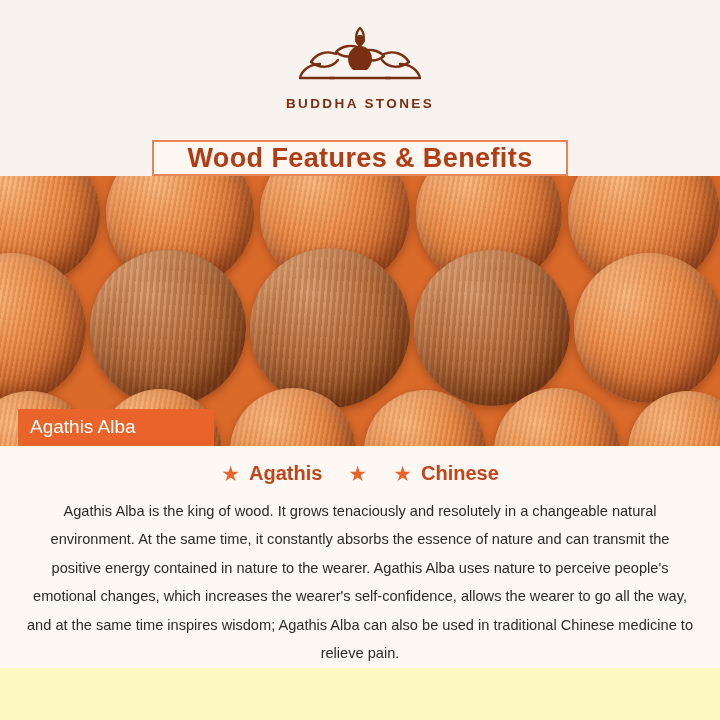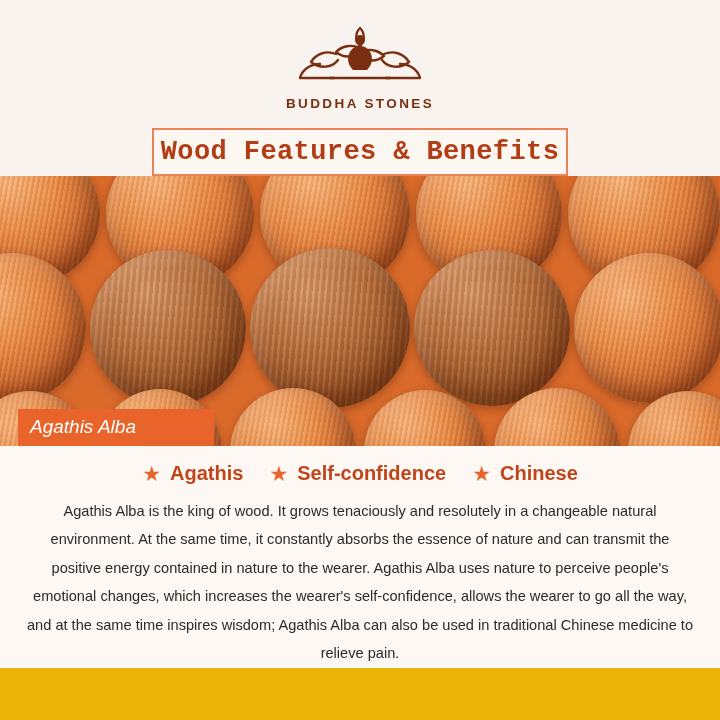--- a/index.html
+++ b/index.html
@@ -10,21 +10,21 @@
     width: 720px;
     height: 720px;
     font-family: "Liberation Sans", sans-serif;
     background: #ffffff;
     overflow: hidden;
   }
   .page {
     position: relative;
     width: 720px;
     height: 720px;
-    background: #eab308;
+    background: #fef9c3;
     overflow: hidden;
   }
 
   
   .corner {
     position: absolute;
     width: 0;
     height: 0;
     z-index: 1;
   }
@@ -63,28 +63,27 @@
     font-size: 13.5px;
     letter-spacing: 2.4px;
     color: #7a2f12;
     font-weight: bold;
   }
   .title-bar {
     position: absolute;
     left: 152px;
     right: 152px;
     bottom: 0;
-    height: 48px;
+    height: 36px;
     background: #fdf7f2;
     border: 2px solid #e8845a;
     box-sizing: border-box;
     display: flex;
     align-items: center;
     justify-content: center;
-    font-family: Liberation Mono, monospace;
   }
   .title-bar-text {
     font-size: 27px;
     font-weight: bold;
     color: #b23d15;
     letter-spacing: 0.4px;
     white-space: nowrap;
   }
 
   
@@ -128,21 +127,20 @@
     position: absolute;
     left: 18px;
     bottom: 0;
     z-index: 3;
     background: #e8642a;
     color: #ffffff;
     font-size: 19px;
     padding: 7px 16px 8px 12px;
     min-width: 196px;
     box-sizing: border-box;
-    font-style: italic;
   }
 
   
   .body-area {
     position: relative;
     z-index: 2;
     background: #fdf8f4;
     padding: 0 24px;
   }
   .keywords {
@@ -243,21 +241,20 @@
   </div>
 
   <div class="body-area">
     <div class="keywords">
       <div class="kw">
         <span class="star">★</span>
         <span class="kw-label">Agathis</span>
       </div>
       <div class="kw">
         <span class="star">★</span>
-        <span class="kw-label">Self-confidence</span>
       </div>
       <div class="kw">
         <span class="star">★</span>
         <span class="kw-label">Chinese</span>
       </div>
     </div>
 
     <div class="paragraph">Agathis Alba is the king of wood. It grows tenaciously and resolutely in a changeable natural environment. At the same time, it constantly absorbs the essence of nature and can transmit the positive energy contained in nature to the wearer. Agathis Alba uses nature to perceive people's emotional changes, which increases the wearer's self-confidence, allows the wearer to go all the way, and at the same time inspires wisdom; Agathis Alba can also be used in traditional Chinese medicine to relieve pain.</div>
   </div>
 

